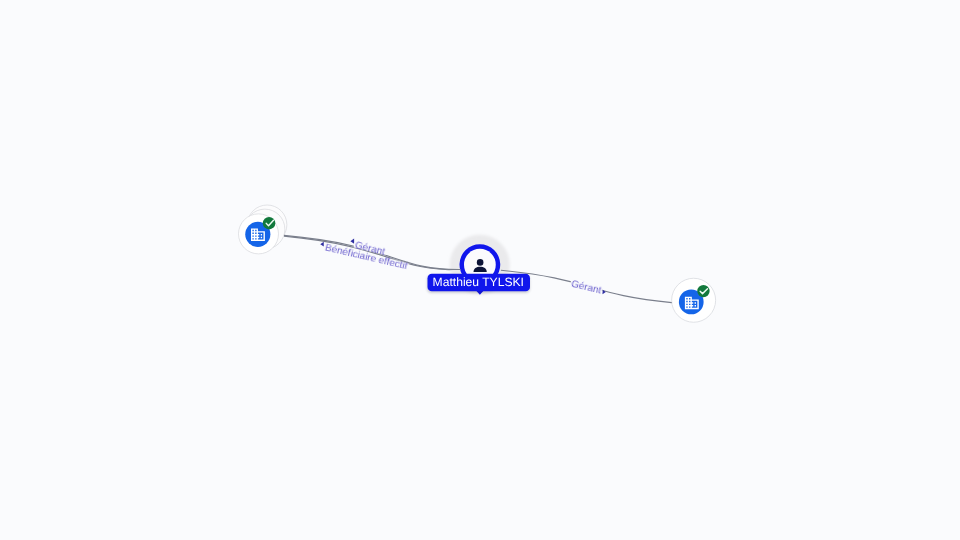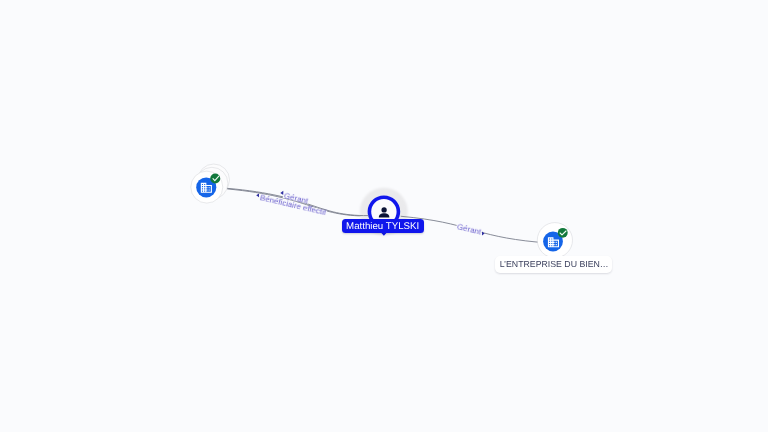--- a/index.html
+++ b/index.html
@@ -97,19 +97,16 @@
     <g fill="#2f2fa2">
       <path d="M280.3,192.9 L283.3,190.8 L283.3,195.0 Z"></path>
       <path d="M256.2,195.3 L259.0,193.4 L259.0,197.2 Z"></path>
       <path d="M484.6,233.5 L482.0,231.6 L482.0,235.4 Z"></path>
     </g>
   </svg>
 
   <div class="edge-label" style="left:283.9px;top:192.87px;transform:rotate(13.5deg);z-index:4;">Gérant</div>
   <div class="edge-label" style="left:457.1px;top:224.27px;transform:rotate(13.3deg);z-index:4;">Gérant</div>
 
-  <div class="node-label small" style="left:495px;top:256.3px;width:116.7px;height:16.6px;">
-    <span>L’ENTREPRISE DU BIEN…</span>
-  </div>
   <div class="person-label" style="left:342.4px;top:219px;width:82.4px;height:14.2px;">
     <span>Matthieu TYLSKI</span>
   </div>
 </div>
 
 </body></html>

